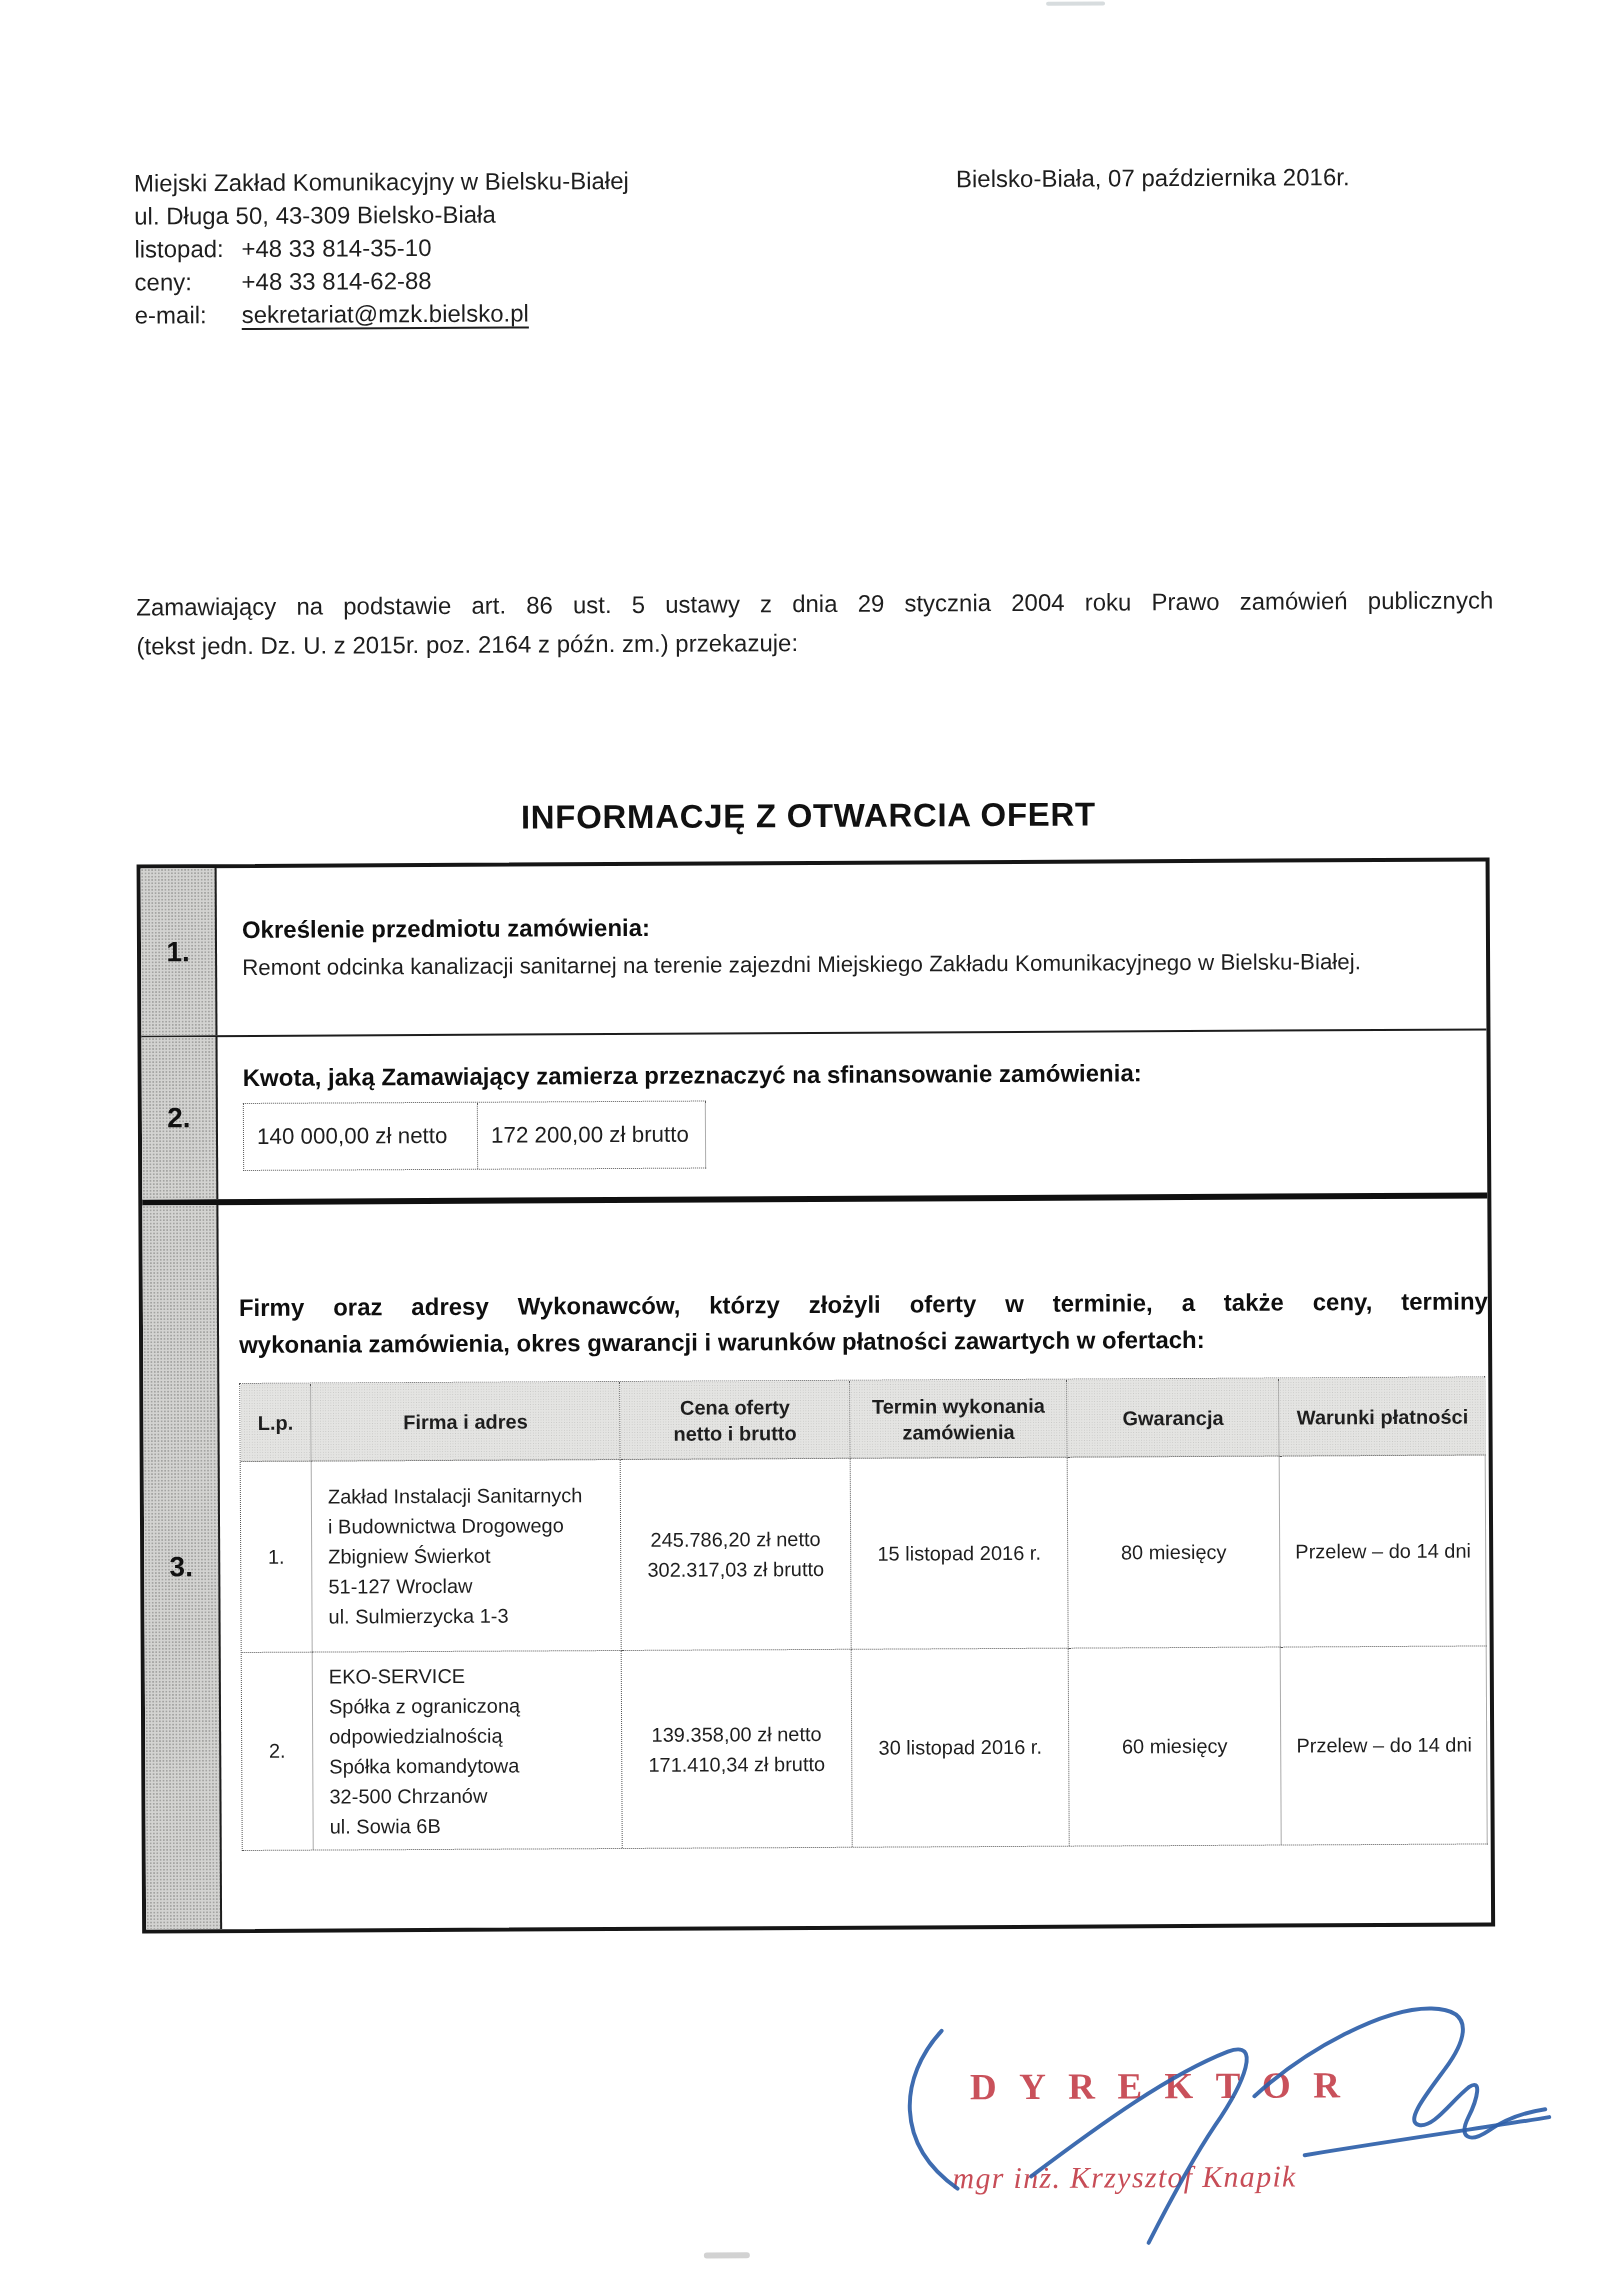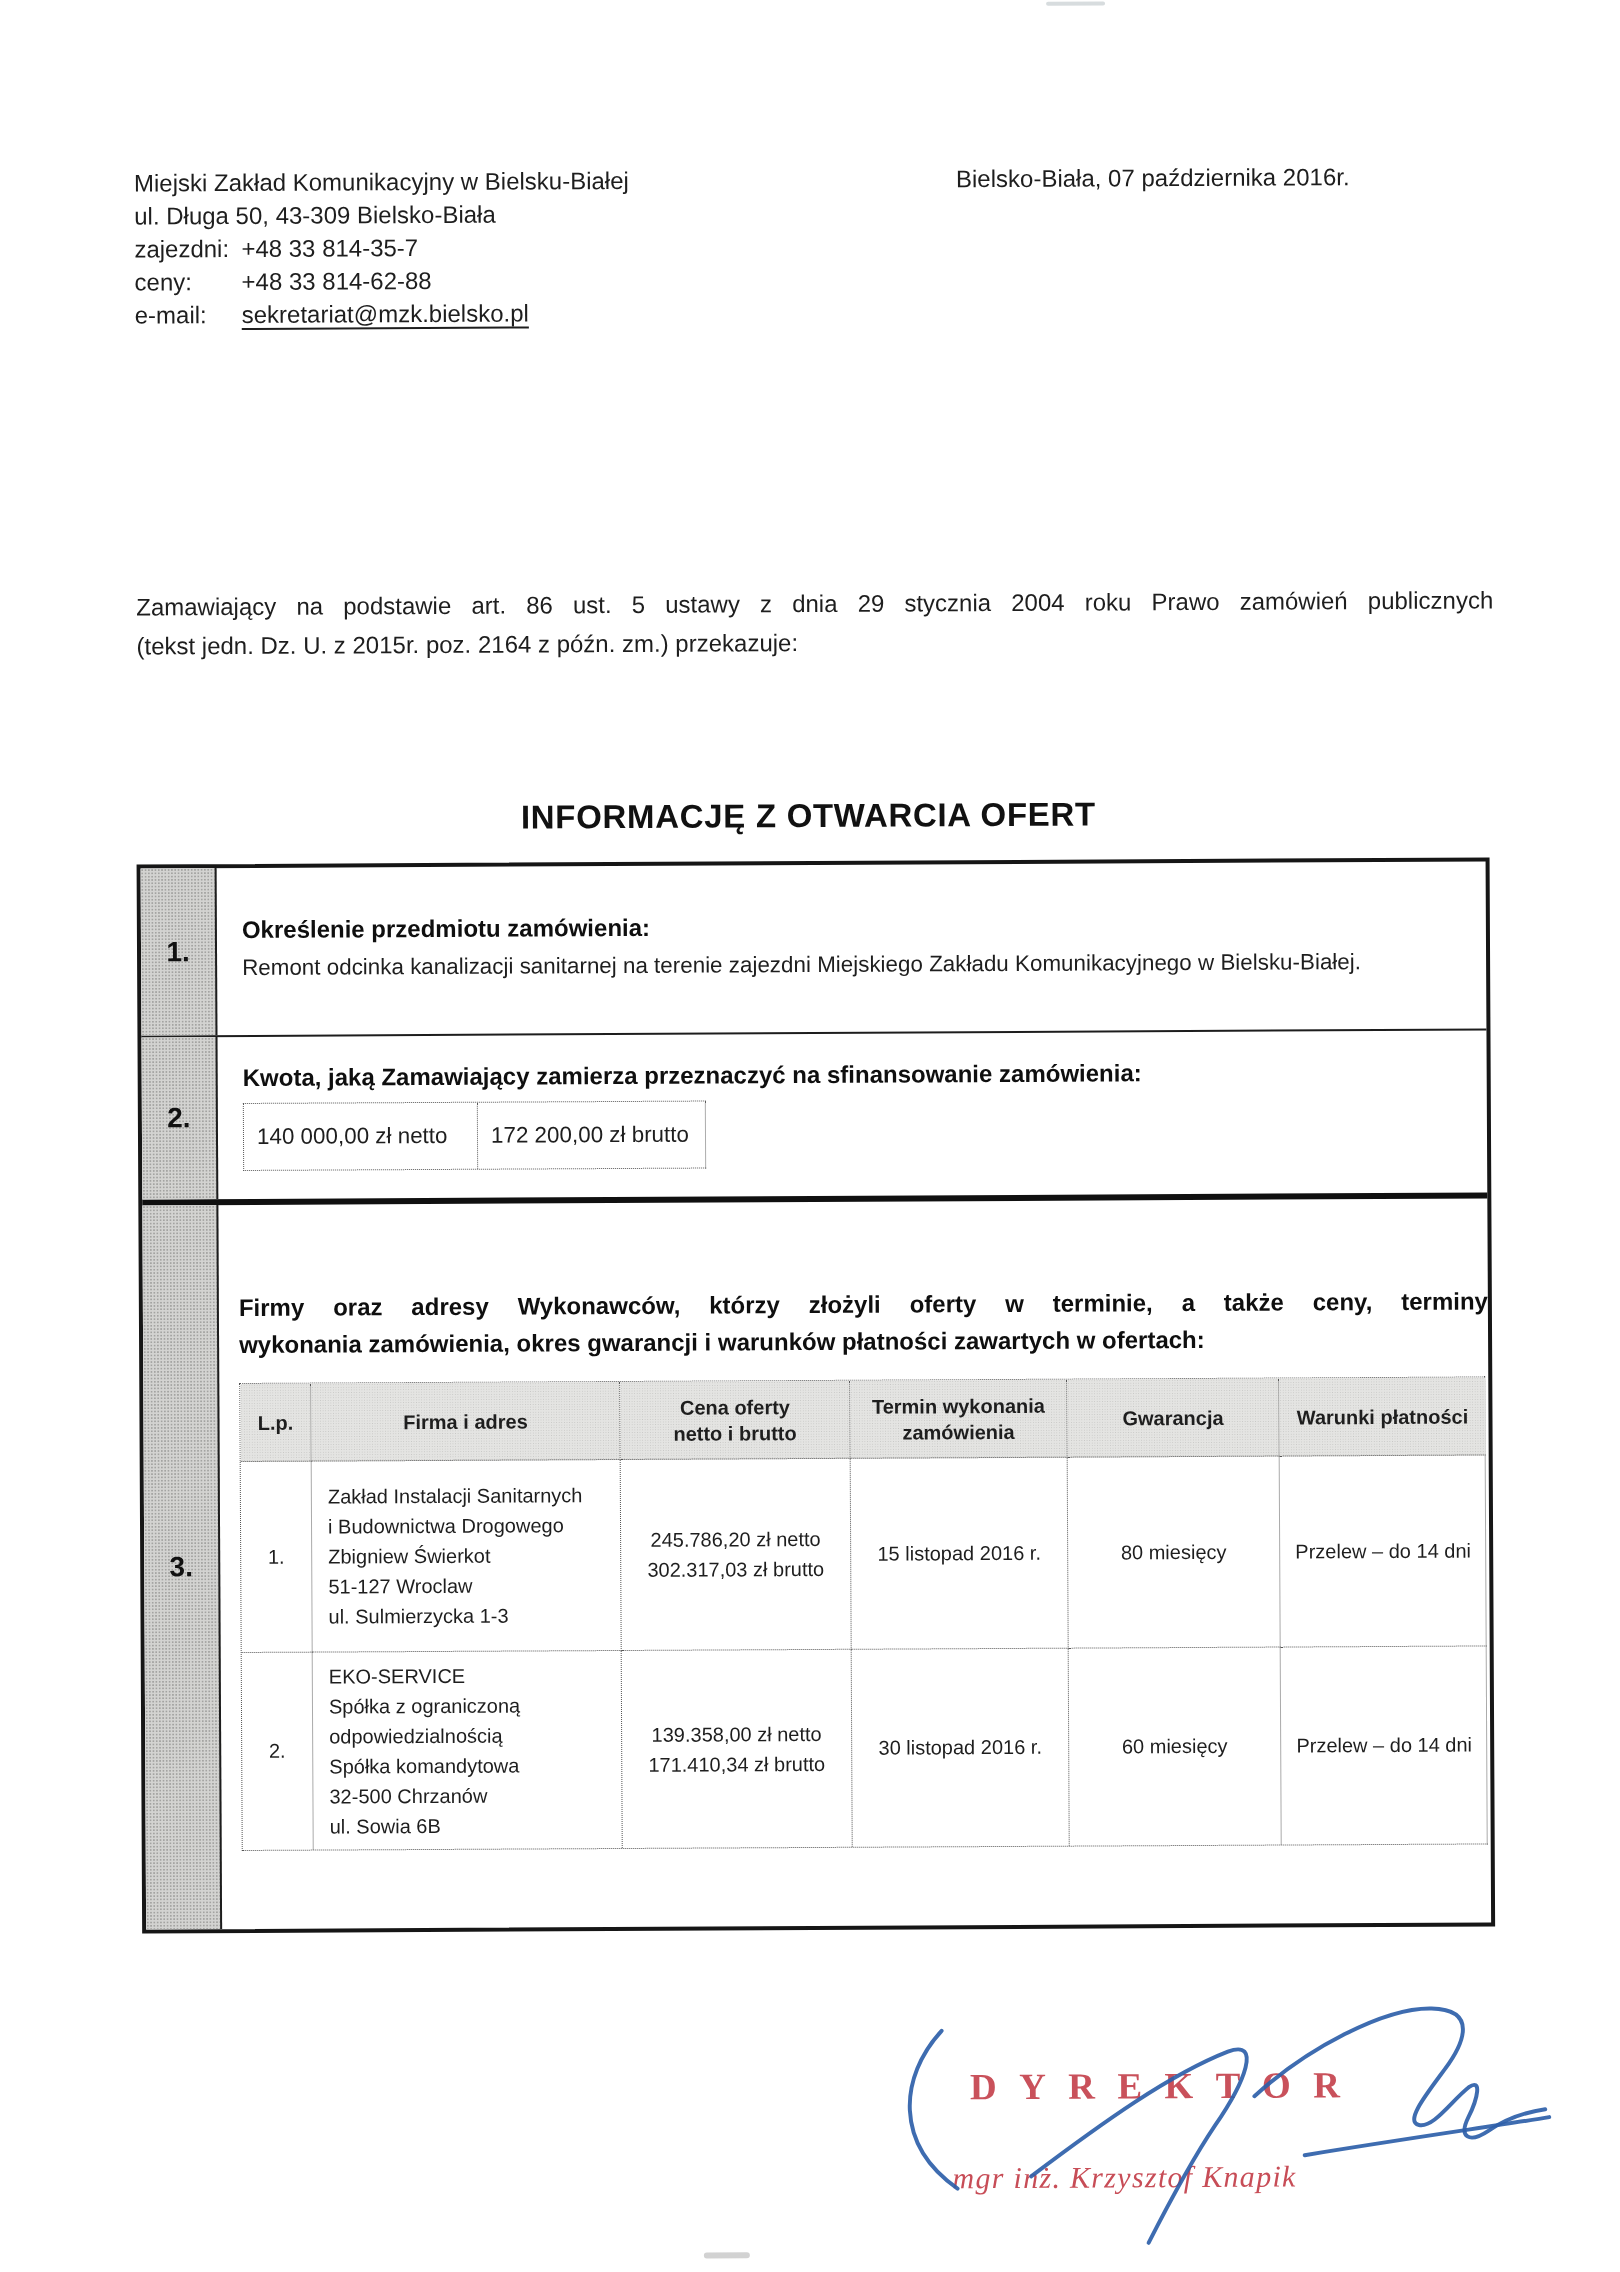--- a/index.html
+++ b/index.html
@@ -88,22 +88,22 @@
 </style>
 </head>
 <body>
 
 <div class="sheet">
 
   <div class="sender">
     <div>Miejski Zakład Komunikacyjny w Bielsku-Białej</div>
     <div>ul. Długa 50, 43-309 Bielsko-Biała</div>
     <div class="lrow">
-      <span class="lbl">zajezdni:</span>
-      <span>+48 33 814-35-7</span>
+      <span class="lbl">listopad:</span>
+      <span>+48 33 814-35-10</span>
     </div>
     <div class="lrow">
       <span class="lbl">ceny:</span>
       <span>+48 33 814-62-88</span>
     </div>
     <div class="lrow">
       <span class="lbl">e-mail:</span>
       <span class="email-val">sekretariat@mzk.bielsko.pl</span>
     </div>
   </div>

